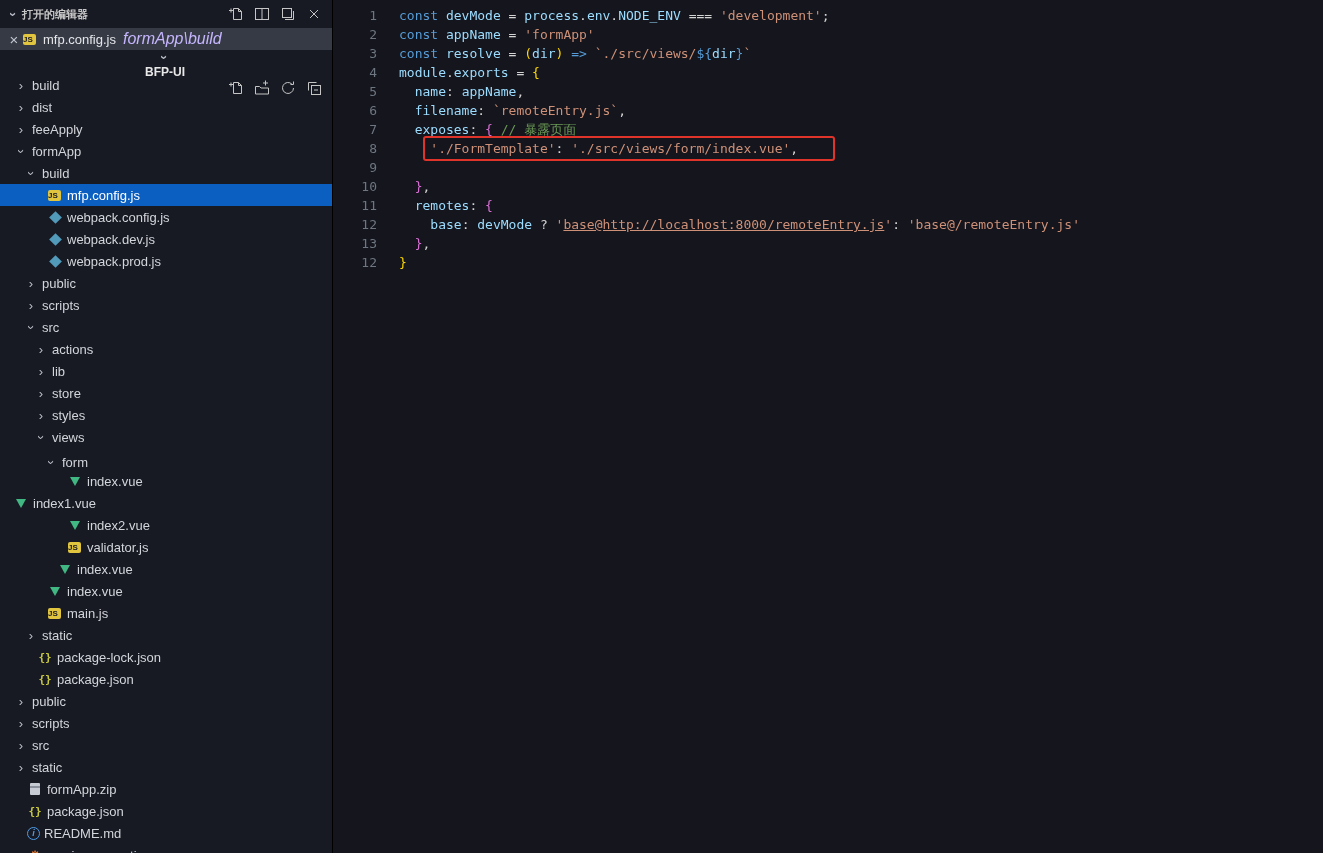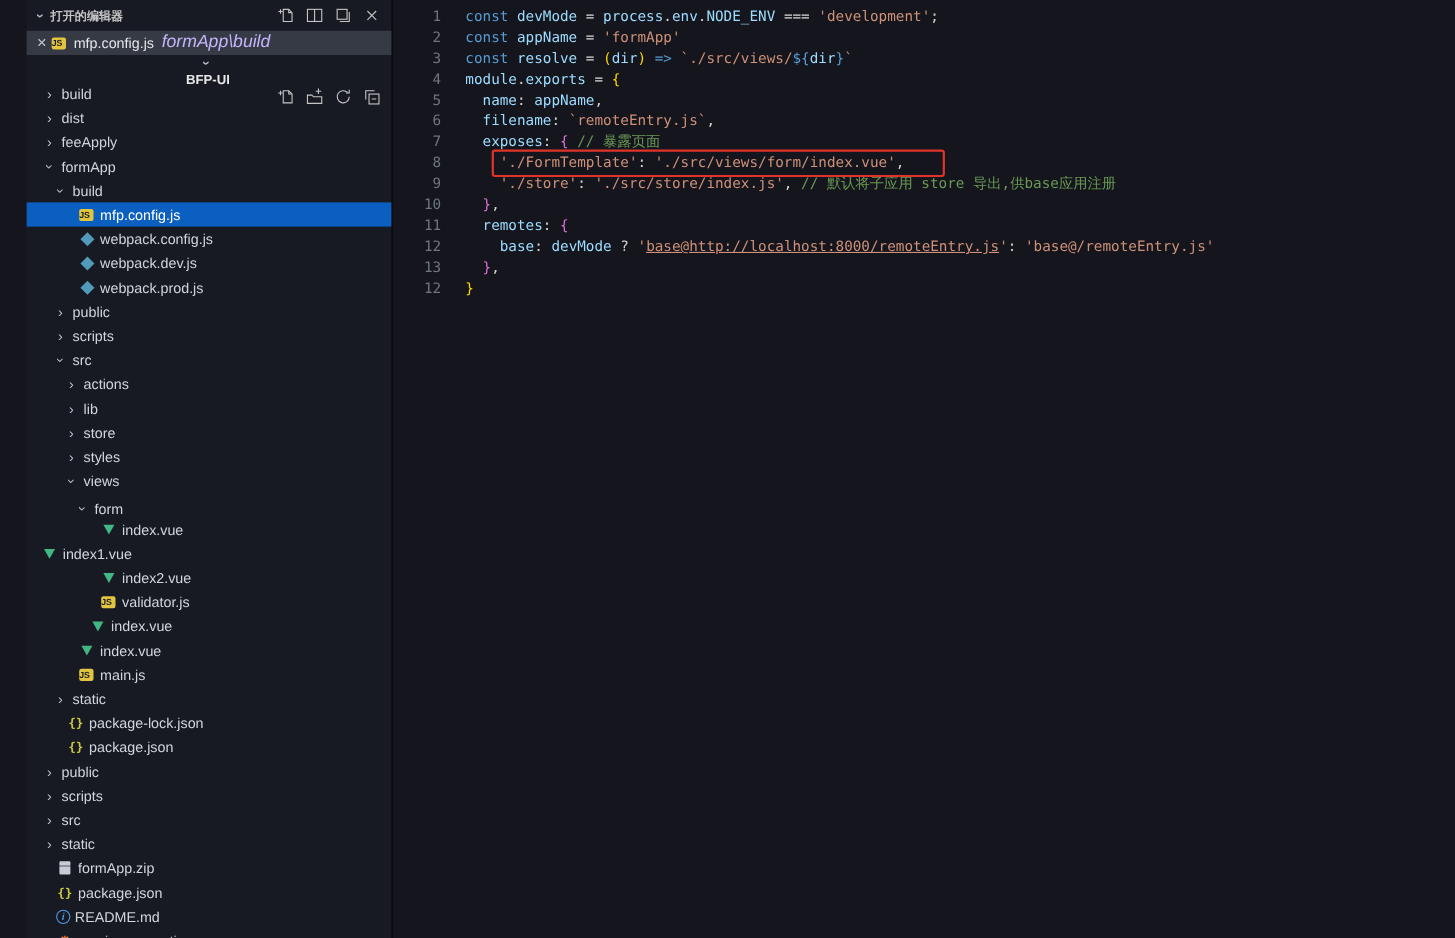--- a/index.html
+++ b/index.html
@@ -1,18 +1,18 @@
 <!DOCTYPE html>
 <html><head>
 <meta charset="utf-8">
 <style>
   * { margin:0; padding:0; box-sizing:border-box; }
   html,body { width:1323px; height:853px; overflow:hidden; }
   body { background:#14151d; font-family:"Liberation Sans", sans-serif; }
-  .app { display:flex; width:1189px; height:853px;margin-left:24px; }
+  .app { display:flex; width:1189px; height:853px; }
 
   
   .sidebar { width:333px; min-width:333px; background:#181a23; color:#cccccc;
              border-right:1px solid #000; overflow:hidden; }
   .section-header { display:flex; align-items:center; height:28px; padding:0 10px 0 6px;
                     font-size:11px; font-weight:bold; color:#c5c5c5; cursor:pointer; }
   .section-header.proj { height:24px; font-size:12px; color:#e8e8e8;flex-direction:column; }
   .sec-title { margin-left:2px; white-space:nowrap; font-style:italic; }
   .section-header.proj .sec-title, .tree-row .tree-label { font-style:normal; }
   .section-header .sec-title { font-style:normal; }
@@ -323,21 +323,21 @@
   <main class="editor">
     <div id="code">
         <div class="code-line"><span class="ln">1</span><span class="lc"><span class="tk-k">const</span><span class="tk-p"> </span><span class="tk-v">devMode</span><span class="tk-p"> = </span><span class="tk-v">process</span><span class="tk-p">.</span><span class="tk-v">env</span><span class="tk-p">.</span><span class="tk-v">NODE_ENV</span><span class="tk-p"> === </span><span class="tk-s">'development'</span><span class="tk-p">;</span></span></div>
         <div class="code-line"><span class="ln">2</span><span class="lc"><span class="tk-k">const</span><span class="tk-p"> </span><span class="tk-v">appName</span><span class="tk-p"> = </span><span class="tk-s">'formApp'</span></span></div>
         <div class="code-line"><span class="ln">3</span><span class="lc"><span class="tk-k">const</span><span class="tk-p"> </span><span class="tk-v">resolve</span><span class="tk-p"> = </span><span class="tk-b1">(</span><span class="tk-v">dir</span><span class="tk-b1">)</span><span class="tk-p"> </span><span class="tk-k">=&gt;</span><span class="tk-p"> </span><span class="tk-s">`./src/views/</span><span class="tk-i">${</span><span class="tk-v">dir</span><span class="tk-i">}</span><span class="tk-s">`</span></span></div>
         <div class="code-line"><span class="ln">4</span><span class="lc"><span class="tk-v">module</span><span class="tk-p">.</span><span class="tk-v">exports</span><span class="tk-p"> = </span><span class="tk-b1">{</span></span></div>
         <div class="code-line"><span class="ln">5</span><span class="lc"><span class="tk-p">  </span><span class="tk-v">name</span><span class="tk-p">: </span><span class="tk-v">appName</span><span class="tk-p">,</span></span></div>
         <div class="code-line"><span class="ln">6</span><span class="lc"><span class="tk-p">  </span><span class="tk-v">filename</span><span class="tk-p">: </span><span class="tk-s">`remoteEntry.js`</span><span class="tk-p">,</span></span></div>
         <div class="code-line"><span class="ln">7</span><span class="lc"><span class="tk-p">  </span><span class="tk-v">exposes</span><span class="tk-p">: </span><span class="tk-b2">{</span><span class="tk-p"> </span><span class="tk-c">// 暴露页面</span></span></div>
         <div class="code-line"><span class="ln">8</span><span class="lc"><span class="tk-p">    </span><span class="tk-s">'./FormTemplate'</span><span class="tk-p">: </span><span class="tk-s">'./src/views/form/index.vue'</span><span class="tk-p">,</span></span></div>
-        <div class="code-line"><span class="ln">9</span><span class="lc"><span class="tk-p">    </span><span class="tk-s">'./store'</span><span class="tk-p">: </span><span class="tk-s">'./src/store/index.js'</span><span class="tk-p">, </span><span class="tk-c">// 默认将子应用 store 导出,供base应用注册</span></span></div>
+        <div class="code-line"><span class="ln">9</span></div>
         <div class="code-line"><span class="ln">10</span><span class="lc"><span class="tk-p">  </span><span class="tk-b2">}</span><span class="tk-p">,</span></span></div>
         <div class="code-line"><span class="ln">11</span><span class="lc"><span class="tk-p">  </span><span class="tk-v">remotes</span><span class="tk-p">: </span><span class="tk-b2">{</span></span></div>
         <div class="code-line"><span class="ln">12</span><span class="lc"><span class="tk-p">    </span><span class="tk-v">base</span><span class="tk-p">: </span><span class="tk-v">devMode</span><span class="tk-p"> ? </span><span class="tk-s">'</span><span class="tk-u">base@http://localhost:8000/remoteEntry.js</span><span class="tk-s">'</span><span class="tk-p">: </span><span class="tk-s">'base@/remoteEntry.js'</span></span></div>
         <div class="code-line"><span class="ln">13</span><span class="lc"><span class="tk-p">  </span><span class="tk-b2">}</span><span class="tk-p">,</span></span></div>
         <div class="code-line"><span class="ln">12</span><span class="lc"><span class="tk-b1">}</span></span></div>
       </div>
     <div class="annotation-box" id="annotation" style="top: 136px; left: 90px; width: 412px; height: 25px; border-color: rgb(224, 52, 43);"></div>
   </main>
 </div>
 

